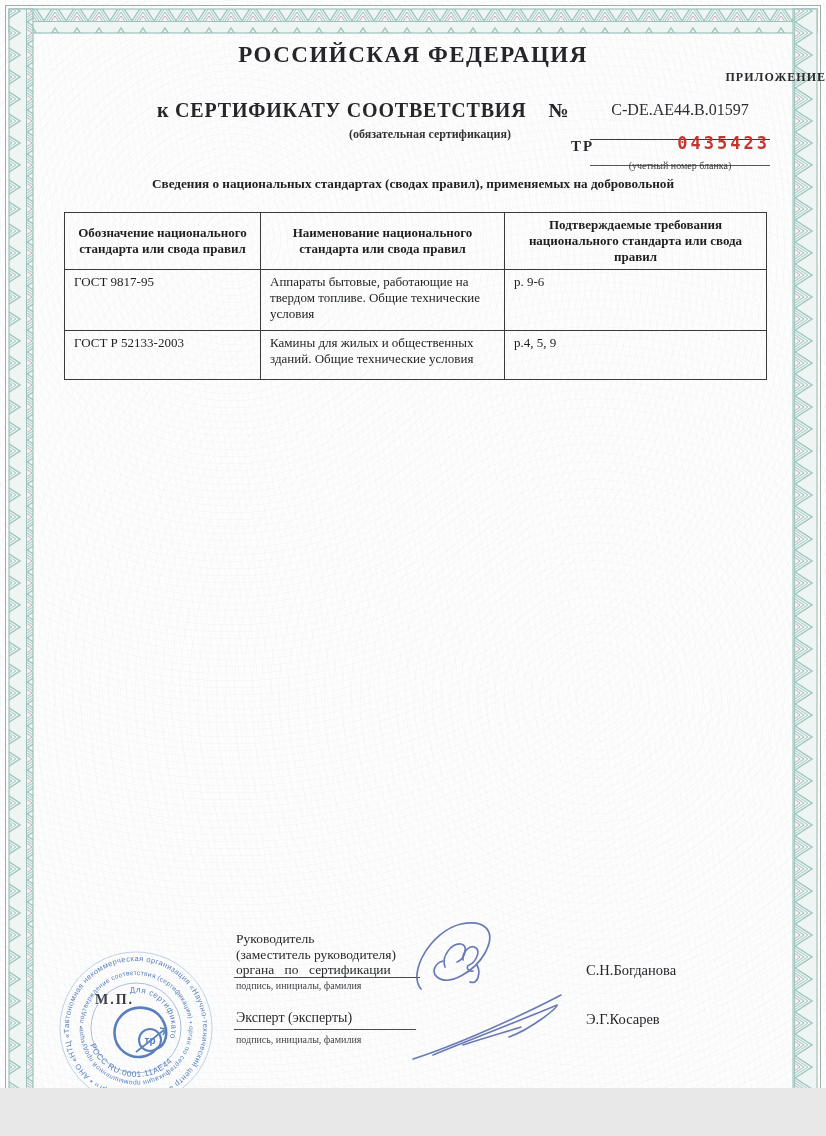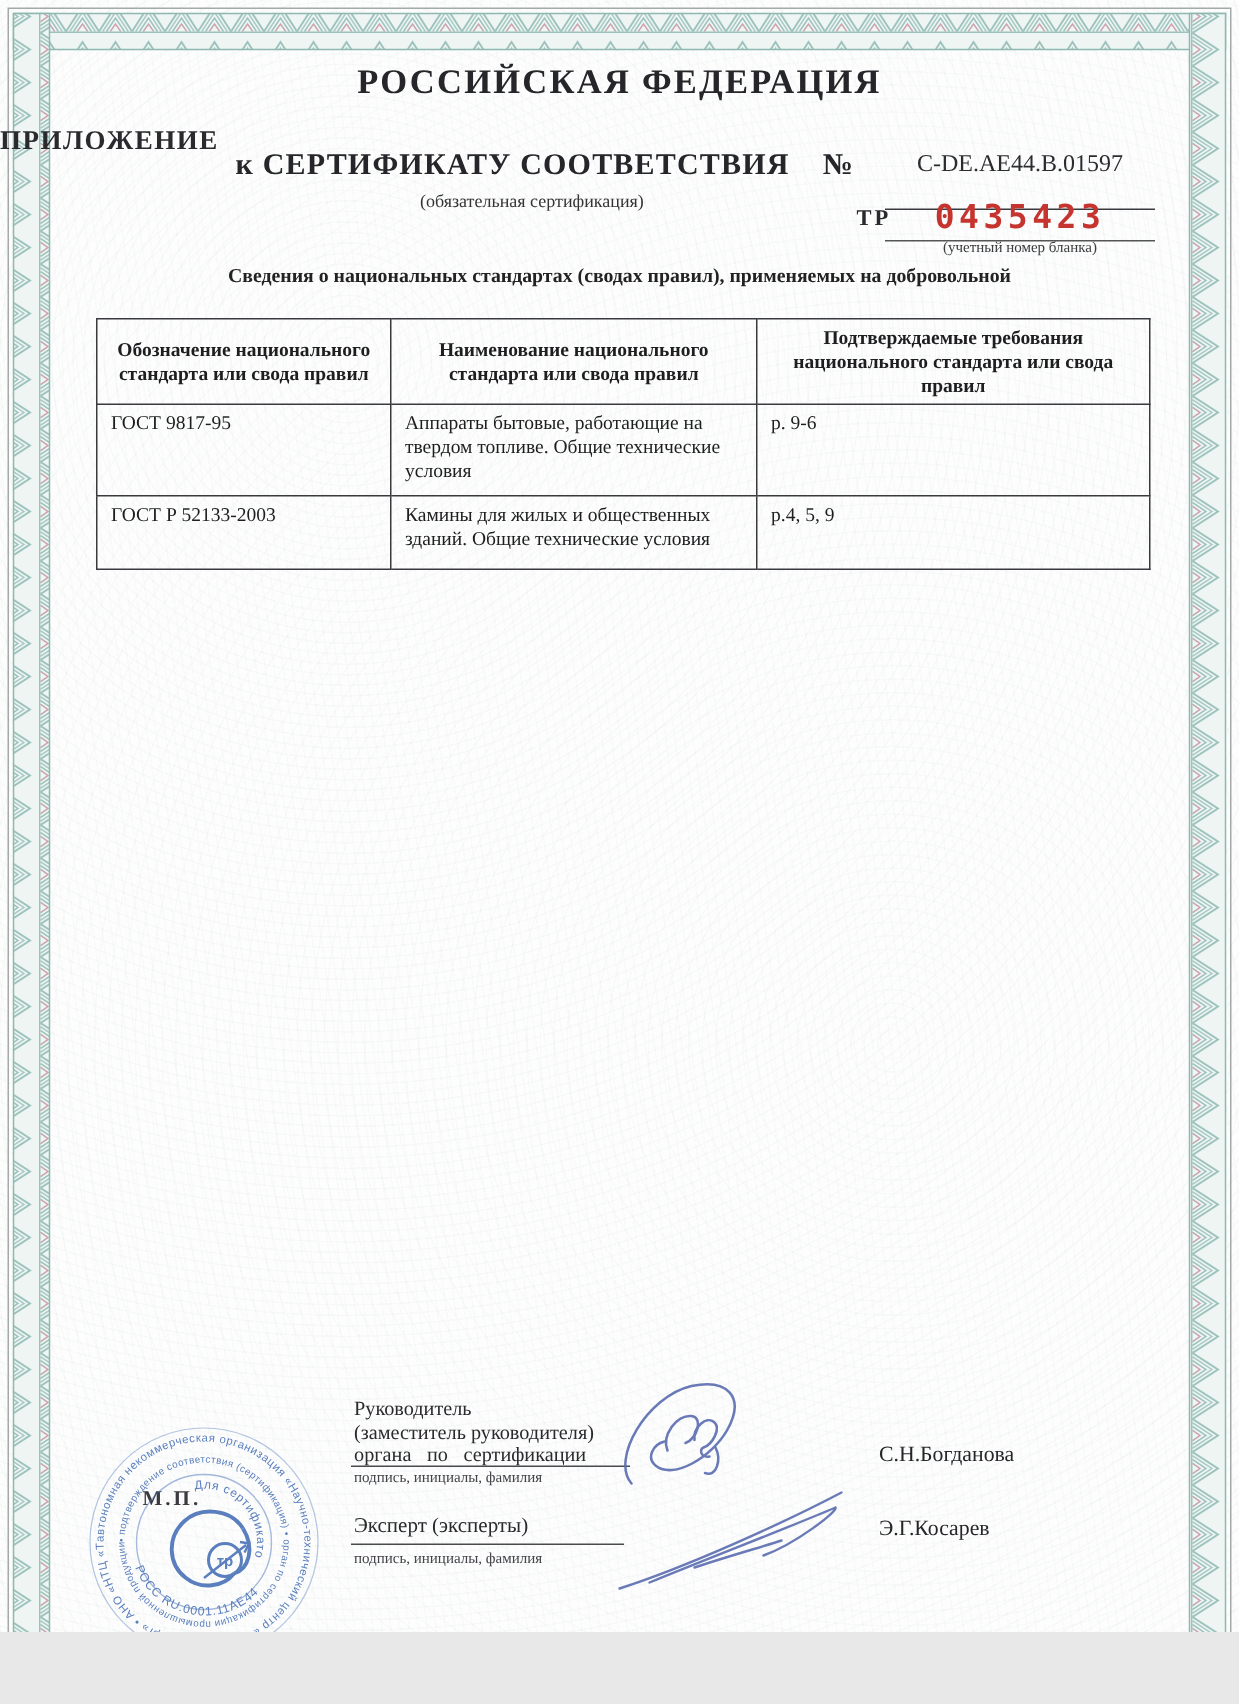--- a/index.html
+++ b/index.html
@@ -16,42 +16,42 @@
     color:#1e1e20;
     overflow:hidden;
   }
   .abs{position:absolute;}
   .border-svg{position:absolute;left:0;top:0;}
   .title{
     left:0;right:0;top:42px;text-align:center;
     font-size:23px;font-weight:bold;letter-spacing:1.5px;color:#26262a;
   }
   .subtitle1{
-    left:0;right:0;top:83px;text-align:left;
-    font-size:18px;font-weight:bold;letter-spacing:1px;color:#2a2a2e;
+    left:0;right:0;top:70px;text-align:right;
+    font-size:12px;font-weight:bold;letter-spacing:1px;color:#2a2a2e;
   }
   .subtitle2{
     left:157px;top:99px;font-size:20px;font-weight:bold;letter-spacing:0.8px;color:#26262a;
     display:flex;align-items:baseline;
   }
   .numsign{margin-left:22px;font-size:20px;font-weight:bold;}
   .certnum{
     left:590px;top:101px;width:180px;text-align:center;
     font-size:16px;border-bottom:1.5px solid #3a3a3e;padding-bottom:20px;color:#2c2c30;
   }
   .oblig{
-    left:280px;top:127px;width:300px;text-align:left;
-    font-size:12px;font-weight:normal;color:#333;
+    left:280px;top:127px;width:300px;text-align:center;
+    font-size:12px;font-weight:bold;color:#333;
   }
   .tr-label{left:571px;top:138px;font-size:15px;font-weight:bold;letter-spacing:2px;color:#2a2a2e;}
   .blanknum{
-    left:590px;top:133px;width:180px;text-align:center;
+    left:590px;top:133px;width:180px;text-align:right;
     font-family:"DejaVu Sans Mono", monospace;
-    font-size:22px;font-weight:bold;letter-spacing:3px;
-    border-bottom:1.2px solid #555;padding-bottom:2px;
+    font-size:17px;font-weight:bold;letter-spacing:3px;
+    border-bottom:1.2px solid #555;padding-bottom:12px;
   }
   .blankcap{left:590px;top:160px;width:180px;text-align:center;font-size:10px;color:#3c3c40;}
   .intro{
     left:0;right:0;top:176px;text-align:center;
     font-size:13.2px;font-weight:bold;line-height:15.5px;color:#222;
   }
   table.std{
     position:absolute;left:64px;top:212px;
     border-collapse:collapse;table-layout:fixed;width:702px;
     font-size:13px;

